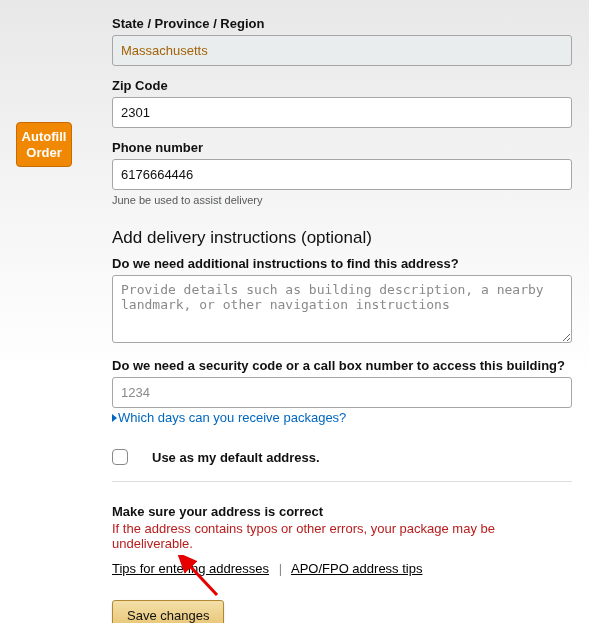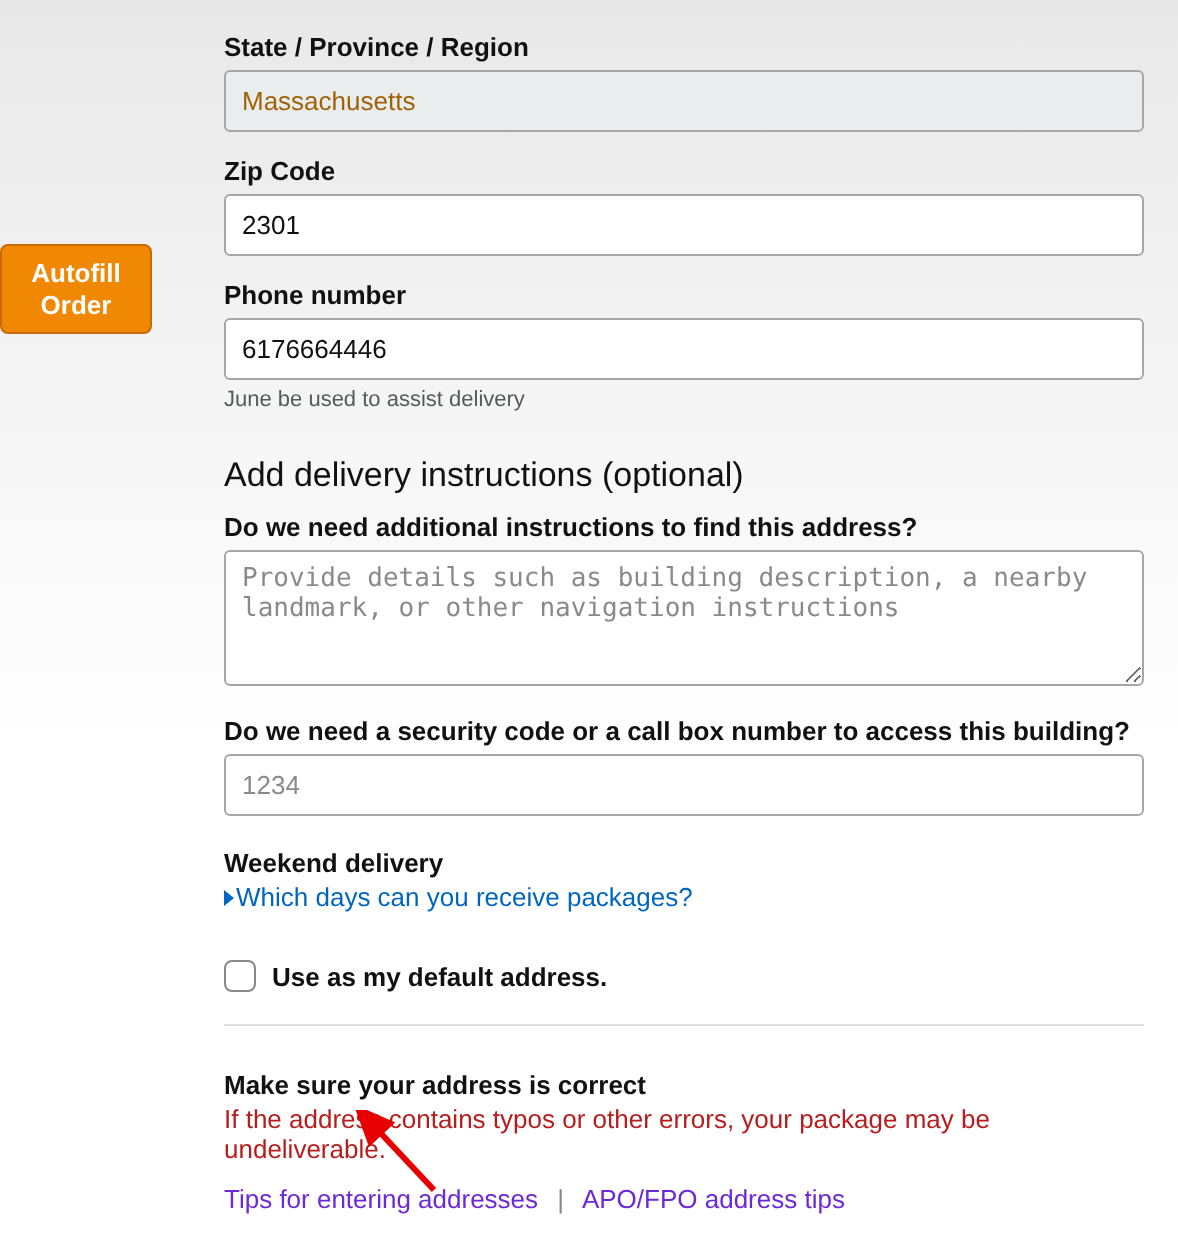--- a/index.html
+++ b/index.html
@@ -8,23 +8,23 @@
     background: linear-gradient(to bottom, #e8e8e8 0%, #f4f4f4 30%, #ffffff 60%);
     width: 589px;
     height: 623px;
     overflow: hidden;
     position: relative;
     font-size: 13px;
     color: #111;
   }
   .autofill-btn {
     position: absolute;
-    left: 0;
+    left: 16px;
     top: 122px;
-    width: 76px;
+    width: 56px;
     background: #f08804;
     border: 1px solid #c76b02;
     border-radius: 4px;
     color: #fff;
     font-weight: bold;
     font-size: 13px;
     text-align: center;
     padding: 6px 4px;
     line-height: 1.2;
     cursor: pointer;
@@ -99,21 +99,21 @@
   .caret {
     display: inline-block;
     width: 0; height: 0;
     border-top: 4px solid transparent;
     border-bottom: 4px solid transparent;
     border-left: 5px solid #0066c0;
   }
   .checkbox-row {
     display: flex;
     align-items: center;
-    gap: 8px;
+    gap: 24px;
     margin-top: 24px;
     font-weight: bold;
     font-size: 13px;
   }
   .checkbox-box {
     width: 16px; height: 16px;
     border: 1.5px solid #888;
     border-radius: 4px;
     background: #fff;
     cursor: pointer;
@@ -131,22 +131,23 @@
   .correct-text {
     font-size: 13px;
     color: #b91c1c;
     margin-top: 2px;
   }
   .links-row {
     margin-top: 10px;
     font-size: 13px;
   }
   .links-row .link {
-    color: #6d28d9;
-    cursor: pointer;
+    color: #000000;
+    cursor: pointer;
+    text-decoration: underline;
   }
   .links-row .sep {
     color: #888;
     margin: 0 6px;
   }
   .save-btn {
     margin-top: 24px;
     padding: 7px 14px;
     background: linear-gradient(to bottom, #f4dfa9, #e6c26e);
     border: 1px solid #b0882f;
@@ -184,21 +185,20 @@
   <div class="hint">June be used to assist delivery</div>
 
   <div class="section-heading">Add delivery instructions (optional)</div>
 
   <div class="field-label" style="margin-top:8px">Do we need additional instructions to find this address?</div>
   <textarea class="textarea-input" placeholder="Provide details such as building description, a nearby landmark, or other navigation instructions" style=""></textarea>
 
   <div class="field-label">Do we need a security code or a call box number to access this building?</div>
   <input class="text-input" placeholder="1234" style="">
 
-  <div class="weekend-label">Weekend delivery</div>
   <div class="weekend-link">
     <span class="caret"></span>
     <span>Which days can you receive packages?</span>
   </div>
 
   <div class="checkbox-row">
     <span class="checkbox-box"></span>
     <span>Use as my default address.</span>
   </div>
 

